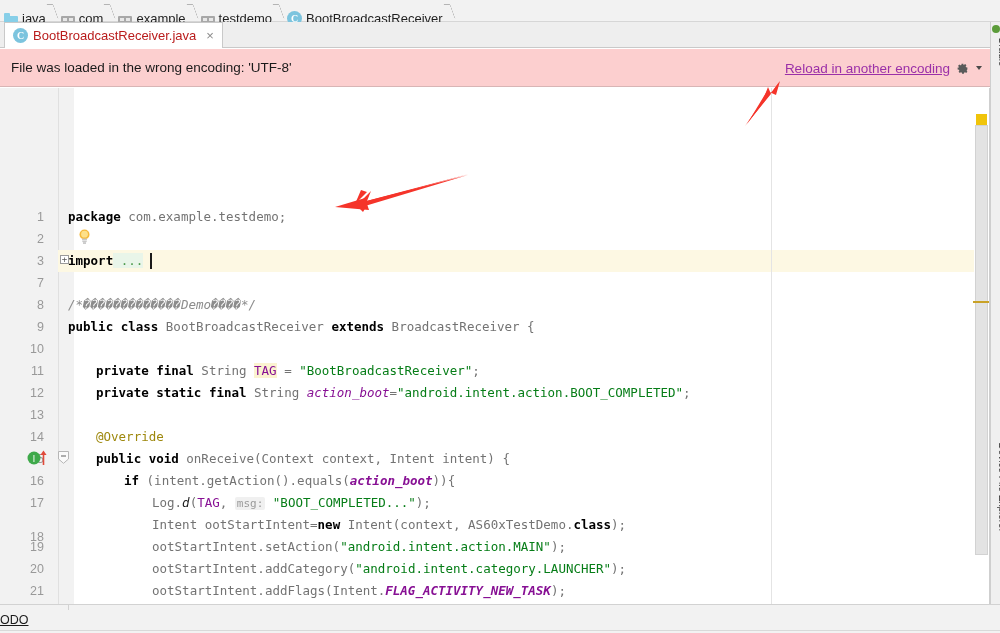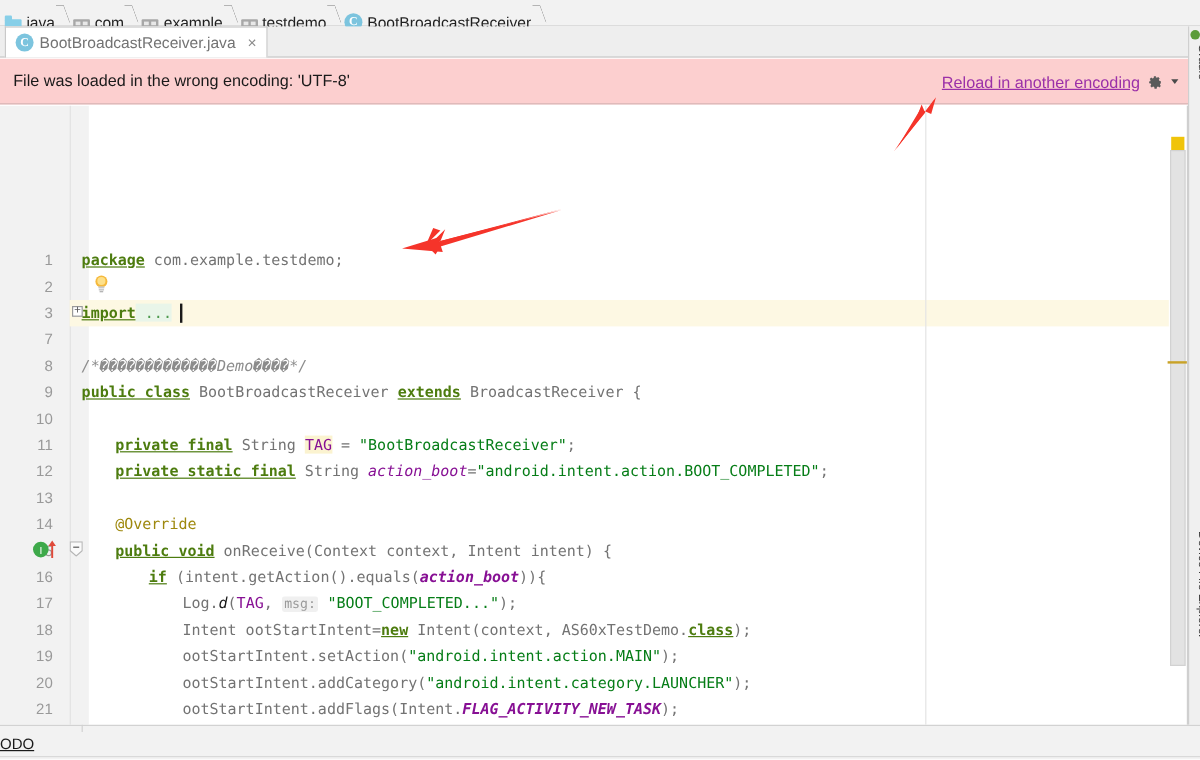--- a/index.html
+++ b/index.html
@@ -76,21 +76,21 @@
     background: #eeeeee;
     border-bottom: 1px solid #c9c9c9;
   }
   #tab-file {
     position: absolute; left: 4px; top: 0px; height: 26px;
     background: #ffffff;
     border: 1px solid #c9c9c9; border-bottom: none;
     display: flex; align-items: center; padding: 0 6px 0 8px;
     font-size: 13px;
   }
-  #tab-file .tlbl { margin: 0 8px 0 5px; color: #737373; }
+  #tab-file .tlbl { margin: 0 8px 0 5px; color: #b91c1c; }
   .tab-close {
     color: #8a8a8a; font-size: 13px; line-height: 1;
     padding: 0 2px; cursor: pointer;
   }
 
   
   #notify {
     position: absolute; left: 0; top: 49px; width: 990px; height: 38px;
     background: #fccfcf;
     border-bottom: 1px solid #d8b5b5;
@@ -149,21 +149,21 @@
   .hl-row {
     position: absolute; left: 58px; width: 932px; height: 22px;
     background: #fdf8e3;
   }
   .margin-guide {
     position: absolute; left: 771px; top: 0; width: 1px; height: 516px;
     background: #e4e4e4;
   }
 
   
-  .kw   { color: #4d7c0f; font-weight: bold; text-decoration: underline; }
+  .kw   { color: #000000; font-weight: bold; }
   .str  { color: #067d17; }
   .cmt  { color: #8c8c8c; font-style: italic; }
   .anno { color: #9e880d; }
   .fld  { color: #871094; }
   .fldi { color: #871094; font-style: italic; font-weight: bold; }
   .stat { color: #871094; font-style: italic; }
   .mth  { color: #1a1a1a; font-style: italic; }
   .plain{ color: #737373; }
   .fold-txt { color: #4d9a4d; background: #e9f5e9; }
   .tag-hl { background: #fbf3d0; color: #871094; }
@@ -351,21 +351,21 @@
     <div class="lineno" style="top:206px">8</div>
     <div class="lineno" style="top:228px">9</div>
     <div class="lineno" style="top:250px">10</div>
     <div class="lineno" style="top:272px">11</div>
     <div class="lineno" style="top:294px">12</div>
     <div class="lineno" style="top:316px">13</div>
     <div class="lineno" style="top:338px">14</div>
     <div class="lineno" style="top:360px">15</div>
     <div class="lineno" style="top:382px">16</div>
     <div class="lineno" style="top:404px">17</div>
-    <div class="lineno" style="top:426px">18</div>
+    <div class="lineno" style="top:438px">18</div>
     <div class="lineno" style="top:448px">19</div>
     <div class="lineno" style="top:470px">20</div>
     <div class="lineno" style="top:492px">21</div>
     <div class="lineno" style="top:514px">22</div>
 
     <div id="bulb" style="left:78px; top:141px">
       <svg width="13" height="15" viewBox="0 0 13 15">
         <ellipse cx="6.5" cy="5.5" rx="5" ry="5" fill="#f5b93c"></ellipse>
         <ellipse cx="6.5" cy="5.2" rx="3.4" ry="3.4" fill="#fde08a"></ellipse>
         <rect x="4" y="9.6" width="5" height="1.6" fill="#c9c9c9"></rect>

